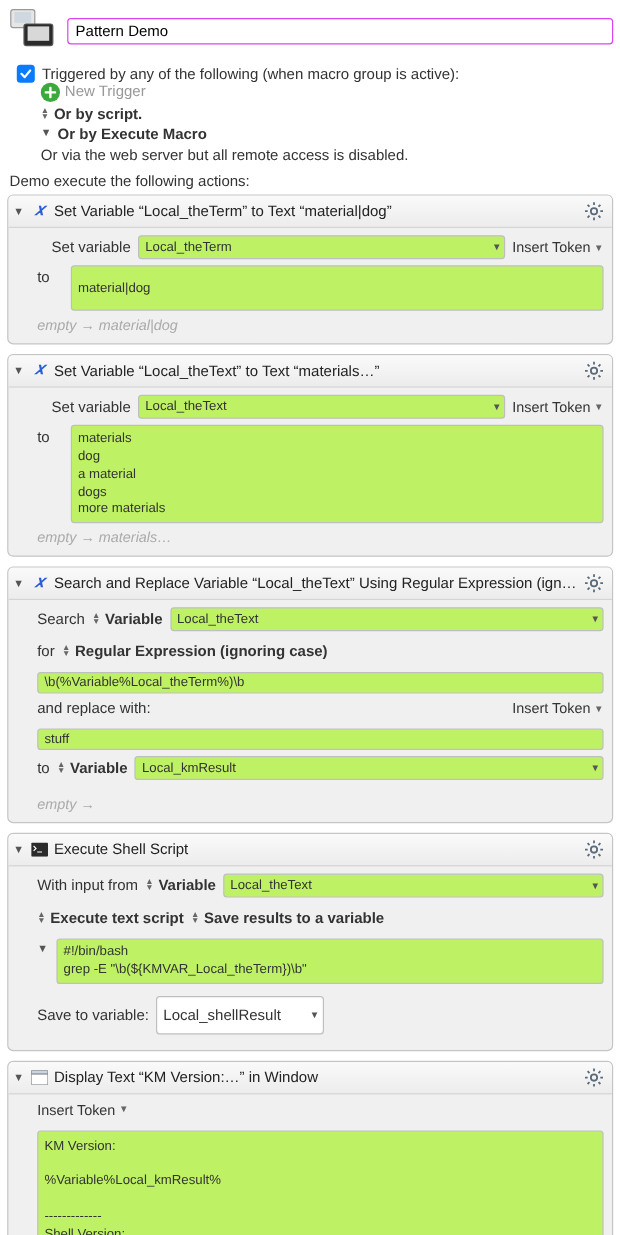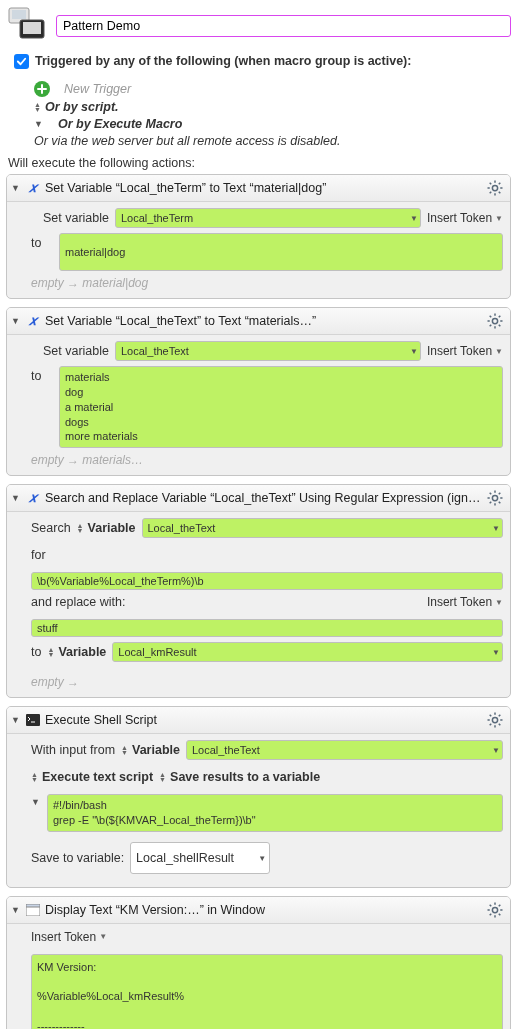--- a/index.html
+++ b/index.html
@@ -12,27 +12,27 @@
       padding: 6px 6px 10px 6px;
     }
     .header-row { display: flex; align-items: center; gap: 10px; margin-bottom: 8px; }
     .app-icon { width: 40px; height: 40px; position: relative; }
     .app-icon svg { width: 100%; height: 100%; }
     .title-input {
       flex: 1; height: 22px; border: 1px solid #d946ef; border-radius: 3px;
       padding: 2px 6px; font-size: 12.5px; background: #fff;
     }
     .trigger-section { margin-top: 4px; }
-    .trigger-row { display: flex; gap: 6px; margin-left: 8px; margin-bottom: 12px; font-weight: bold; }
+    .trigger-row { display: flex; align-items: center; gap: 6px; margin-left: 8px; margin-bottom: 0; }
     .checkbox { width: 15px; height: 15px; border-radius: 3px; background:#0a7bff; display:inline-flex; align-items:center; justify-content:center; }
     .checkbox svg { width: 11px; height: 11px; }
     .plus-btn { width: 16px; height: 16px; border-radius: 50%; background: #3ba93b; display:inline-flex; align-items:center; justify-content:center; flex-shrink:0; }
     .plus-btn svg { width: 10px; height: 10px; }
     .muted { color: #999; }
-    .indent { margin-left: 28px; display: flex; align-items: center; gap: 14px; margin-bottom: 3px; font-style: italic; }
+    .indent { margin-left: 28px; display: flex; gap: 4px; margin-bottom: 3px; }
     .bold { font-weight: 600; }
     .section-label { margin: 8px 0 4px 2px; color:#333; }
     .action-card {
       border: 1px solid #c5c5c5; border-radius: 5px; margin-bottom: 8px;
       background: #f0f0f0; overflow: hidden;
     }
     .action-header {
       display: flex; align-items: center; padding: 4px 6px 4px 4px;
       background: linear-gradient(#fafafa,#ececec); border-bottom: 1px solid #d4d4d4;
       gap: 4px;
@@ -120,21 +120,21 @@
   </div>
   <div class="indent">
     <span class="disclosure">▼</span>
     <span class="bold">Or by Execute Macro</span>
   </div>
   <div class="indent" style="margin-left:28px;">
     <span>Or via the web server but all remote access is disabled.</span>
   </div>
 </div>
 
-<div class="section-label">Will execute the following actions:</div>
+<div class="section-label">Demo execute the following actions:</div>
 
 <div class="action-card">
   <div class="action-header">
     <span class="disclosure">▼</span>
     <span class="action-icon x-icon">𝑥</span>
     <span class="action-title">Set Variable “Local_theTerm” to Text “material|dog”</span>
     <span class="gear">
       <svg viewBox="0 0 24 24">
           <circle cx="12" cy="12" r="3.5" fill="none" stroke="currentColor" stroke-width="2"></circle>
           <path d="M12 2v3M12 19v3M2 12h3M19 12h3M4.9 4.9l2.1 2.1M17 17l2.1 2.1M19.1 4.9L17 7M7 17l-2.1 2.1" stroke="currentColor" stroke-width="2"></path>
@@ -219,20 +219,27 @@
           </span>
           <span>Variable</span>
         </span>
       <div class="combo">
         <div class="text-input">Local_theText</div>
         <span class="combo-arrow">▼</span>
       </div>
     </div>
     <div class="field-row">
       <span class="label">for</span>
+      <span class="popup-select">
+          <span class="ud">
+            <span>▲</span>
+            <span>▼</span>
+          </span>
+          <span>Regular Expression (ignoring case)</span>
+        </span>
     </div>
     <div class="text-input full">\b(%Variable%Local_theTerm%)\b</div>
     <div class="hsplit">
       <span class="label">and replace with:</span>
       <span class="token-btn row-right">
           <span>Insert Token</span>
           <span class="chev">▼</span>
         </span>
     </div>
     <div class="text-input full">stuff</div>

